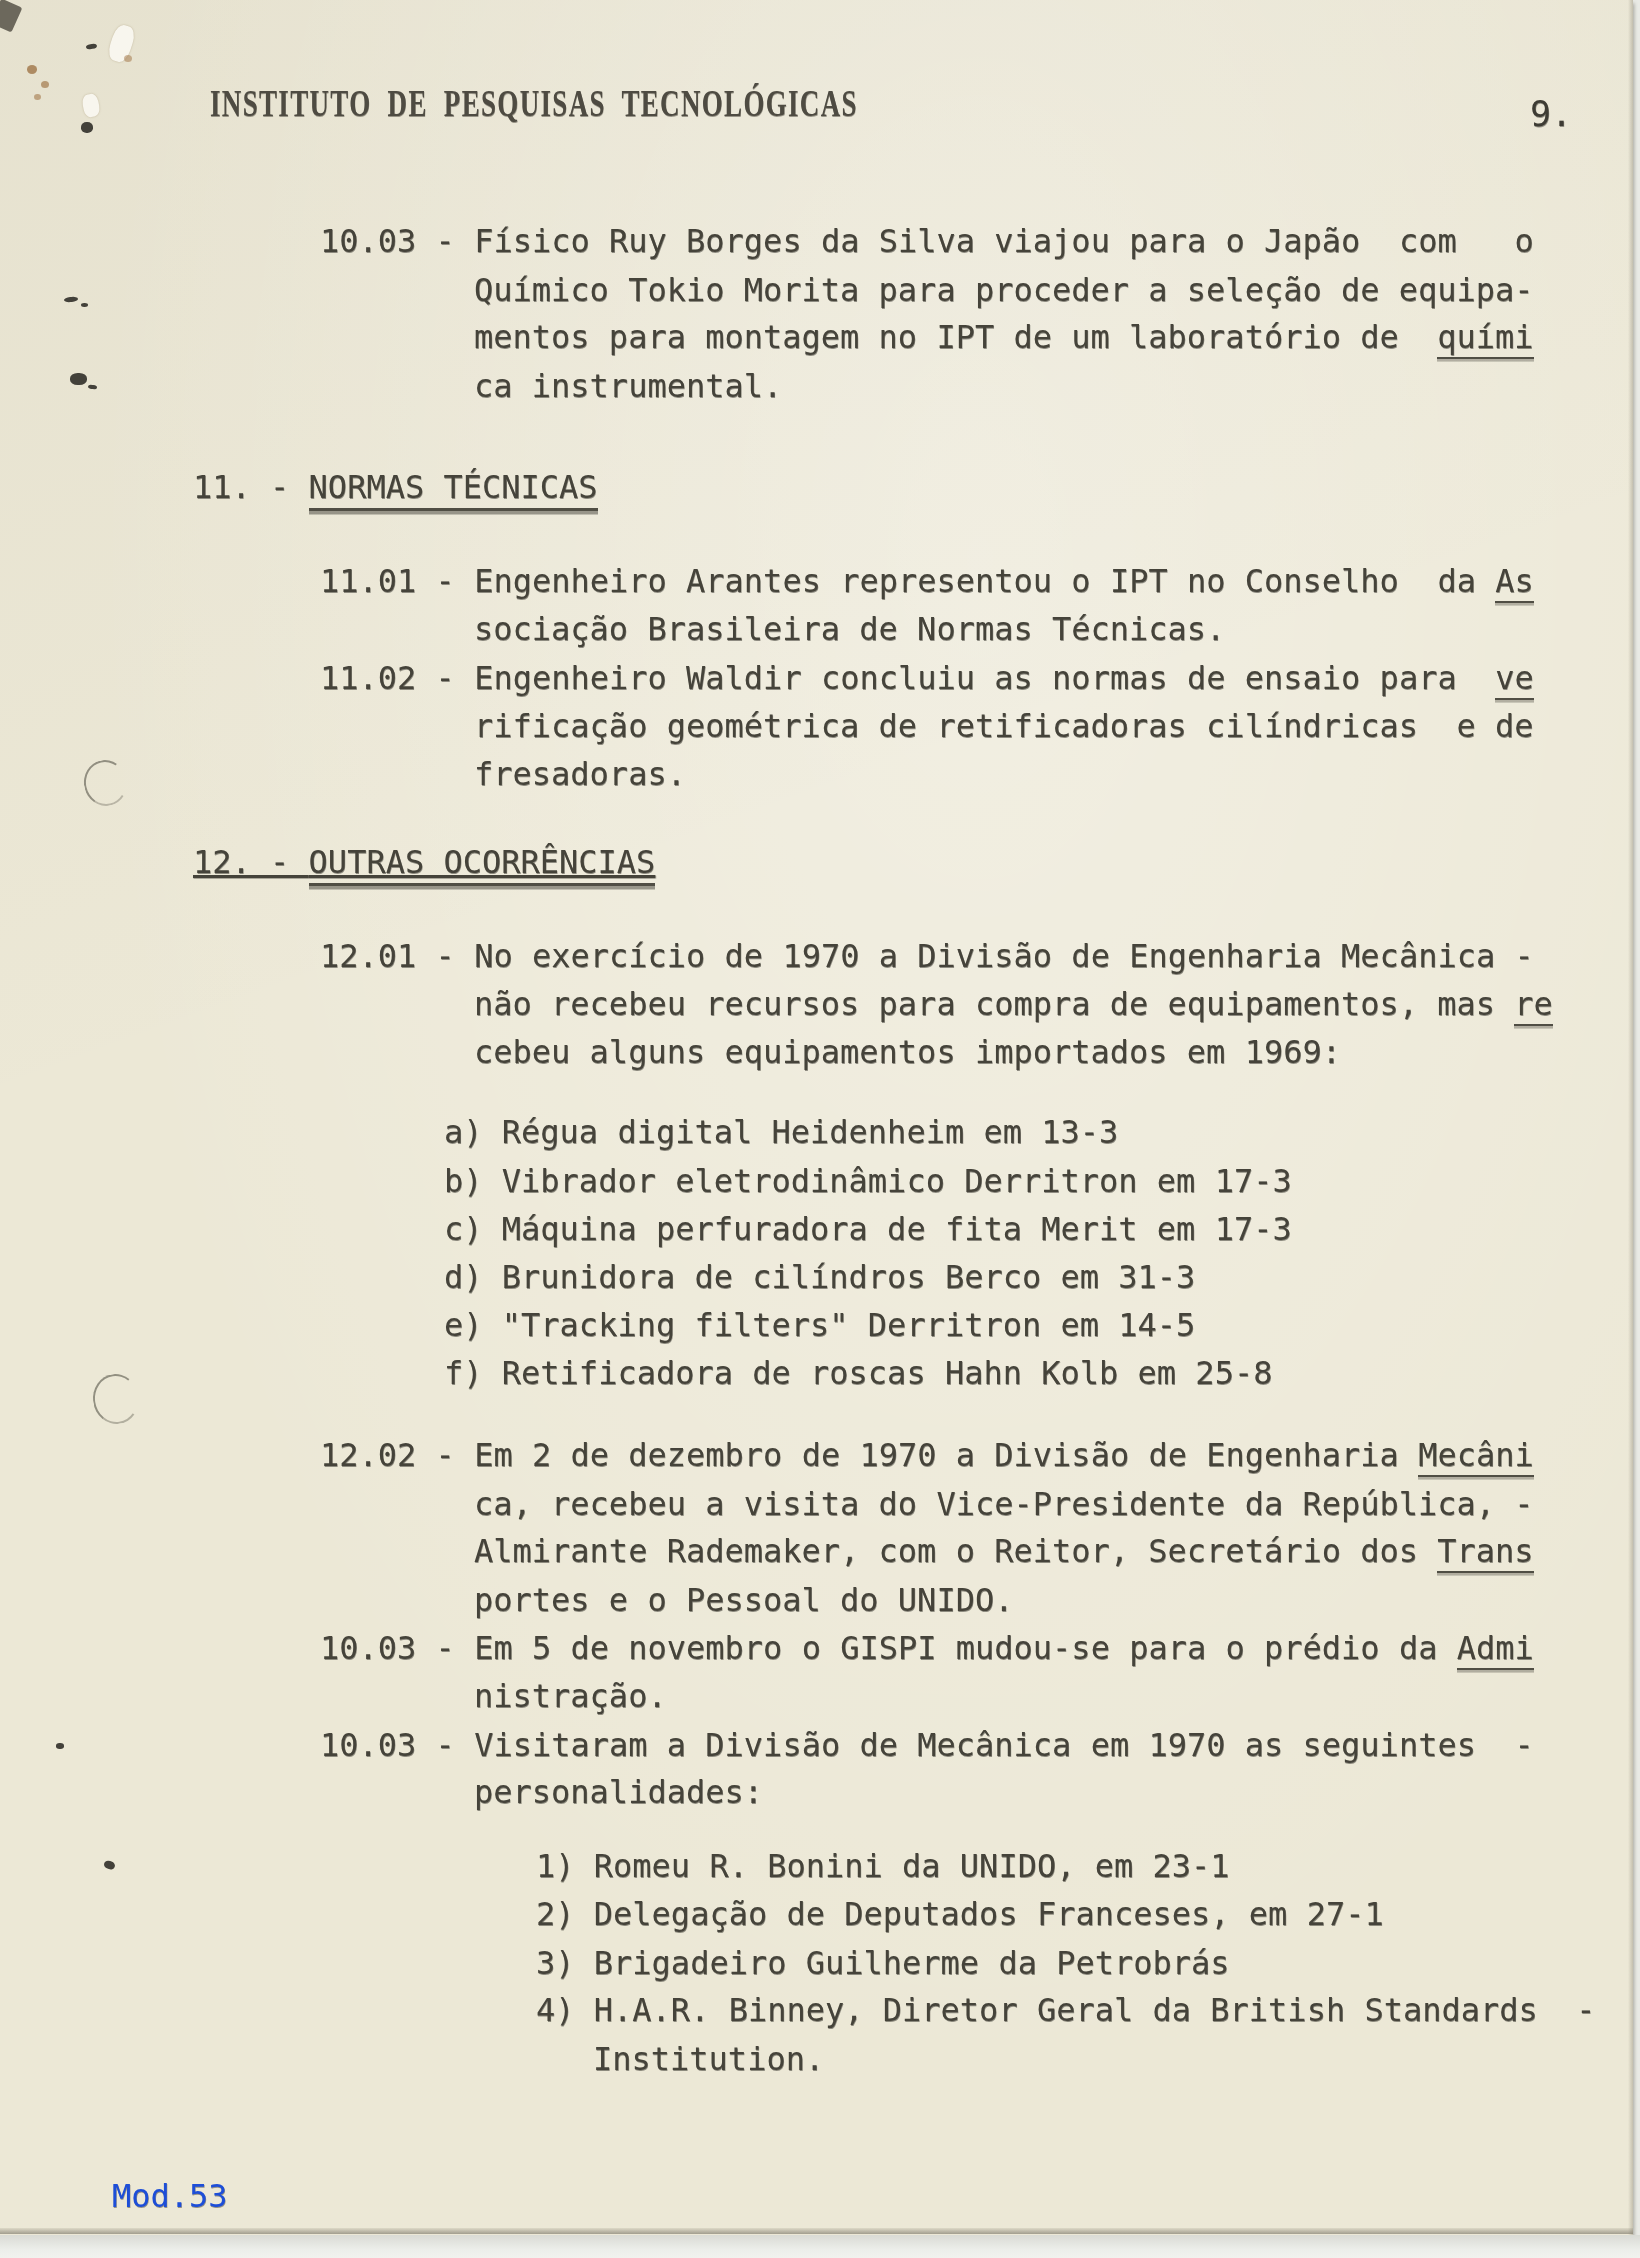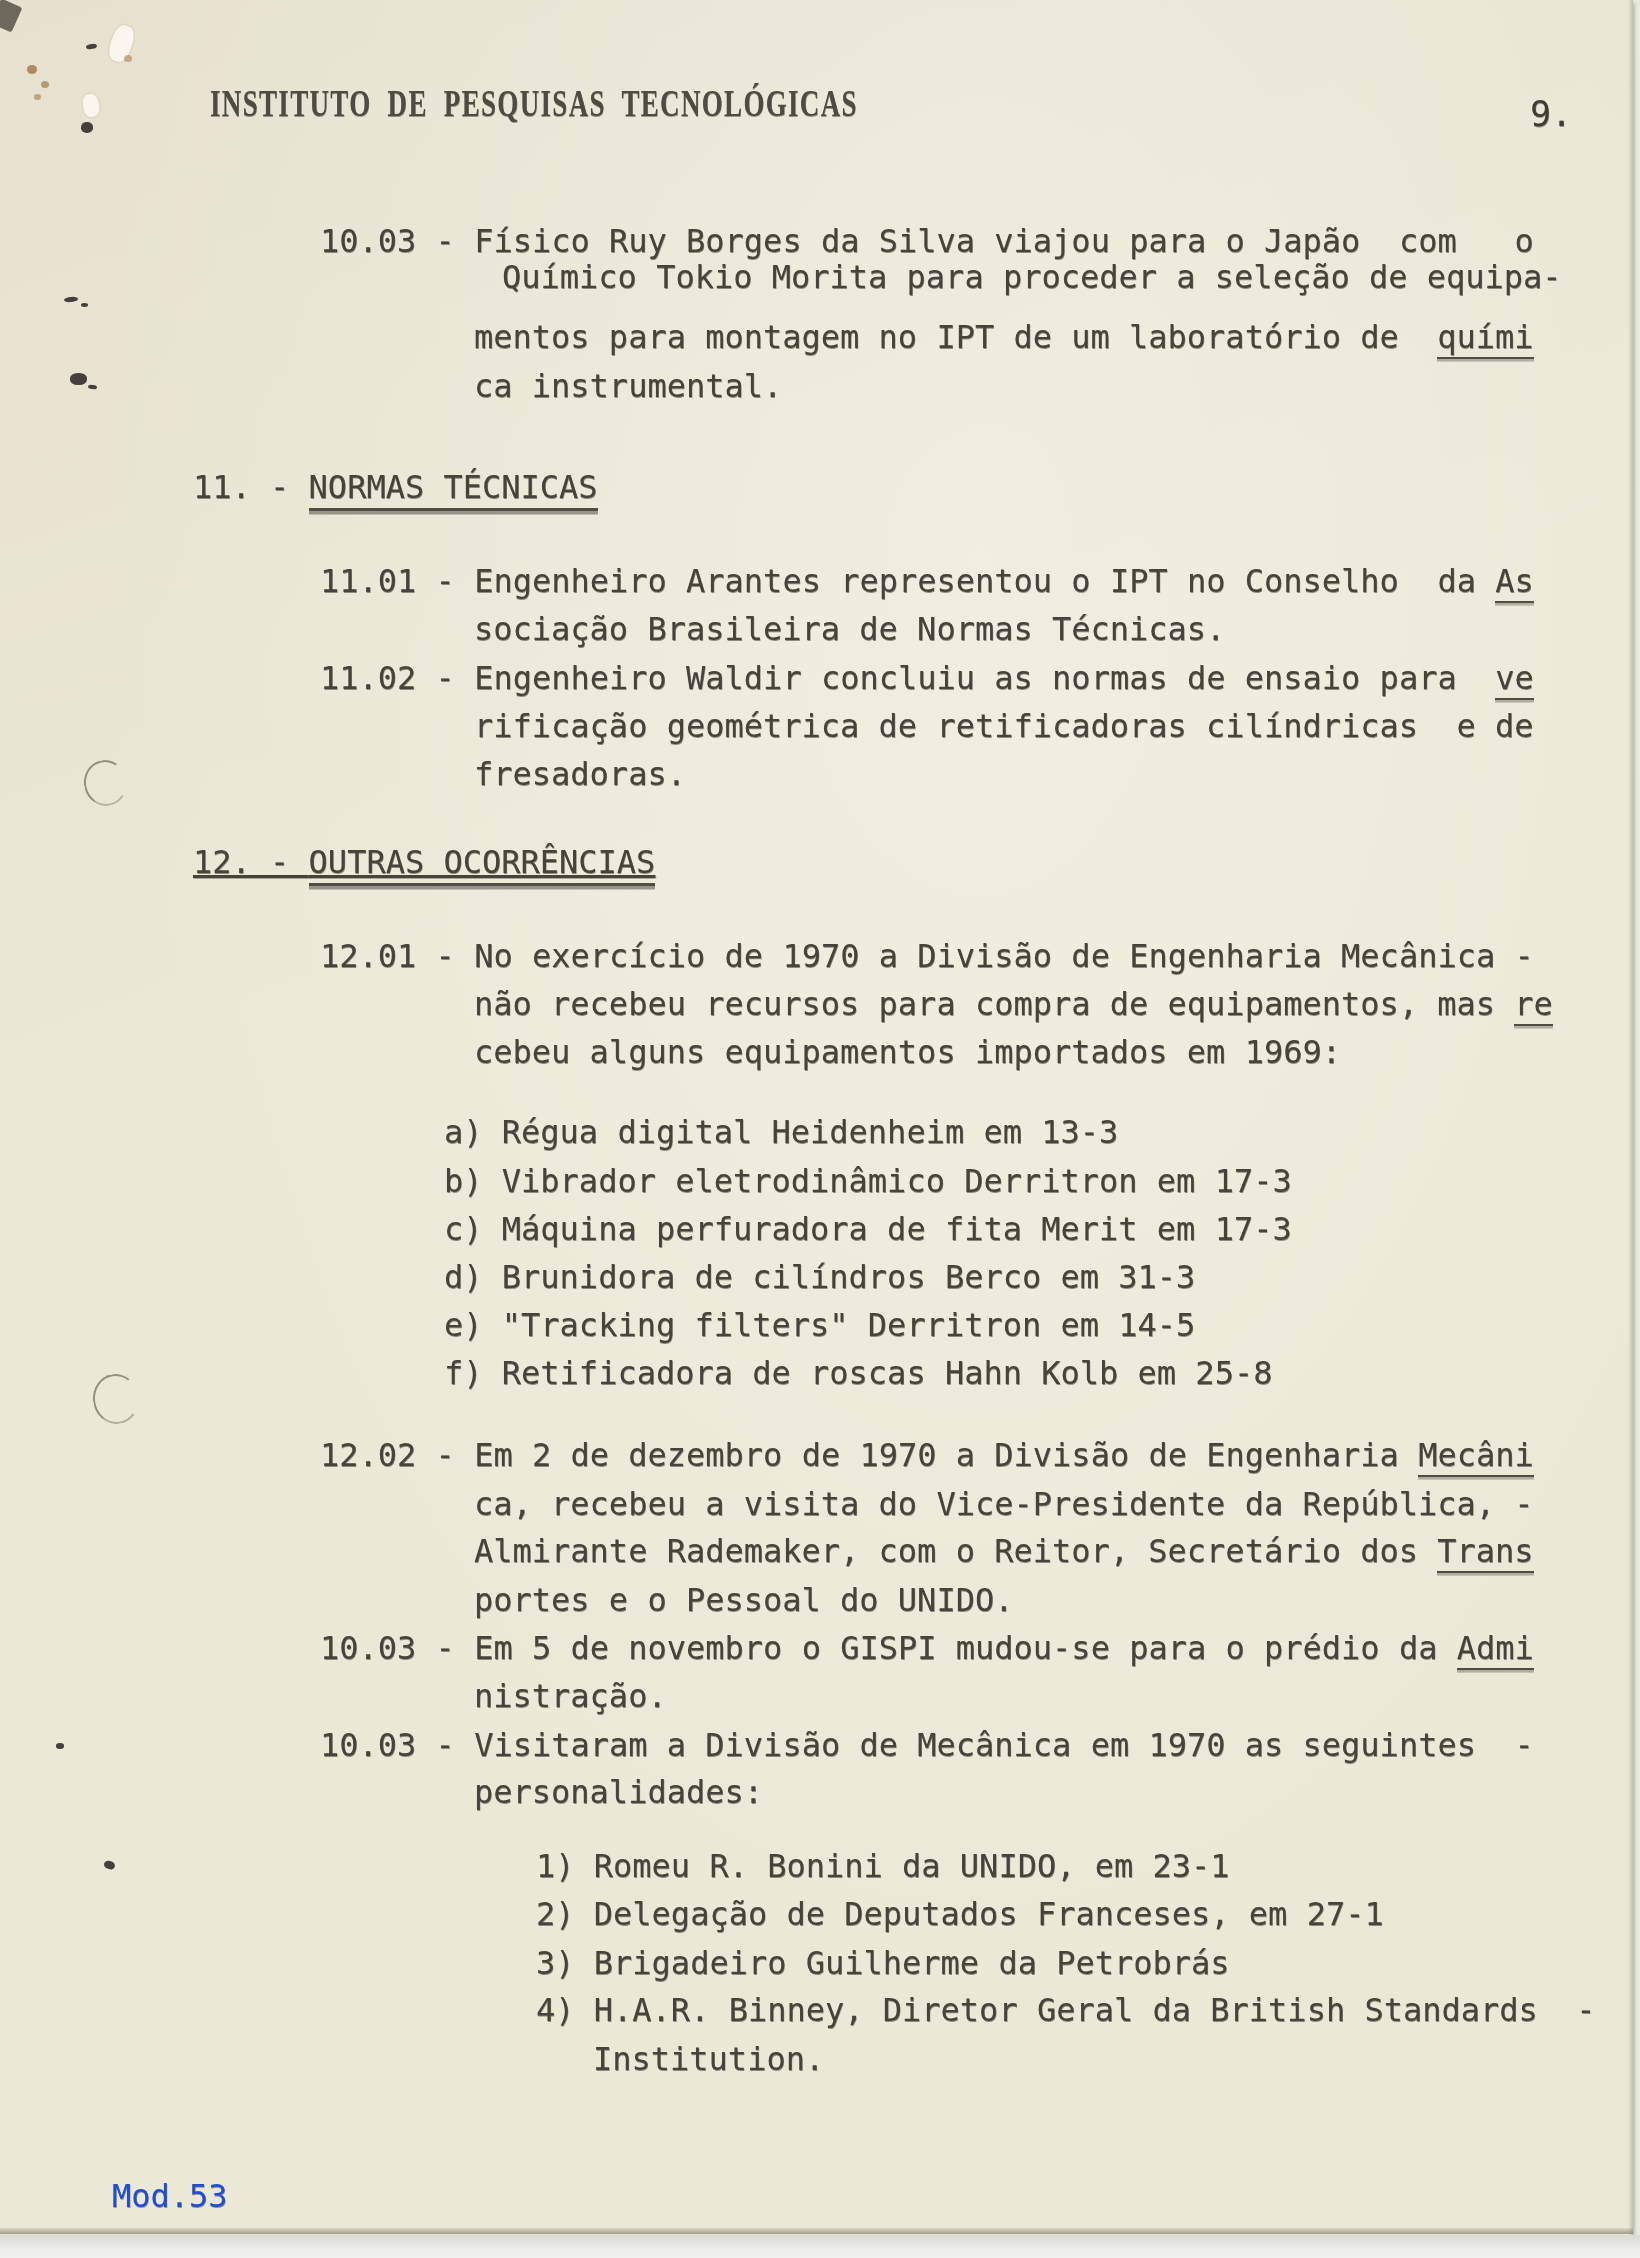--- a/index.html
+++ b/index.html
@@ -101,21 +101,21 @@
 
 <div id="canvas">
 
   <div id="paper"></div>
 
   <div id="header-title">INSTITUTO  DE  PESQUISAS  TECNOLÓGICAS</div>
   <div id="page-number">9.</div>
 
   <div id="text-layer">
       <div class="tl" style="left: 320px; top: 222px;">10.03 - Físico Ruy Borges da Silva viajou para o Japão  com   o</div>
-      <div class="tl" style="left: 474px; top: 258px; margin-left: 28px;">Químico Tokio Morita para proceder a seleção de equipa-</div>
+      <div class="tl" style="left: 474px; top: 271px;">Químico Tokio Morita para proceder a seleção de equipa-</div>
       <div class="tl" style="left: 474px; top: 318px;">mentos para montagem no IPT de um laboratório de  <span class="u">quími</span></div>
       <div class="tl" style="left: 474px; top: 367px;">ca instrumental.</div>
       <div class="tl head" style="left: 193px; top: 468px;">11. - <span class="u">NORMAS TÉCNICAS</span></div>
       <div class="tl" style="left: 320px; top: 562px;">11.01 - Engenheiro Arantes representou o IPT no Conselho  da <span class="u">As</span></div>
       <div class="tl" style="left: 474px; top: 610px;">sociação Brasileira de Normas Técnicas.</div>
       <div class="tl" style="left: 320px; top: 659px;">11.02 - Engenheiro Waldir concluiu as normas de ensaio para  <span class="u">ve</span></div>
       <div class="tl" style="left: 474px; top: 707px;">rificação geométrica de retificadoras cilíndricas  e de</div>
       <div class="tl" style="left: 474px; top: 755px;">fresadoras.</div>
       <div class="tl head" style="left: 193px; top: 843px; text-decoration: underline;">12. - <span class="u">OUTRAS OCORRÊNCIAS</span></div>
       <div class="tl" style="left: 320px; top: 937px;">12.01 - No exercício de 1970 a Divisão de Engenharia Mecânica -</div>

